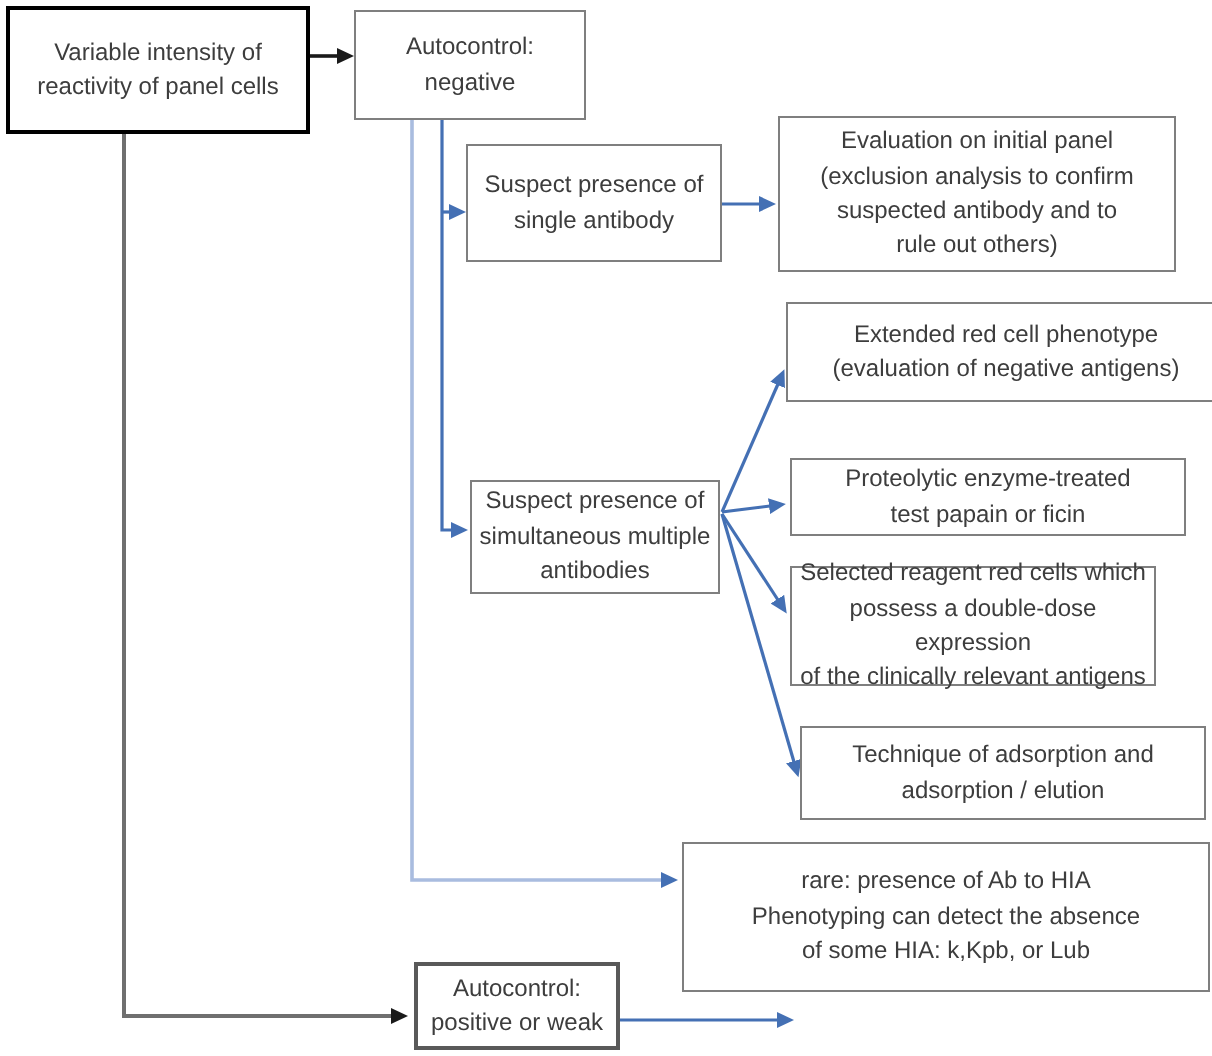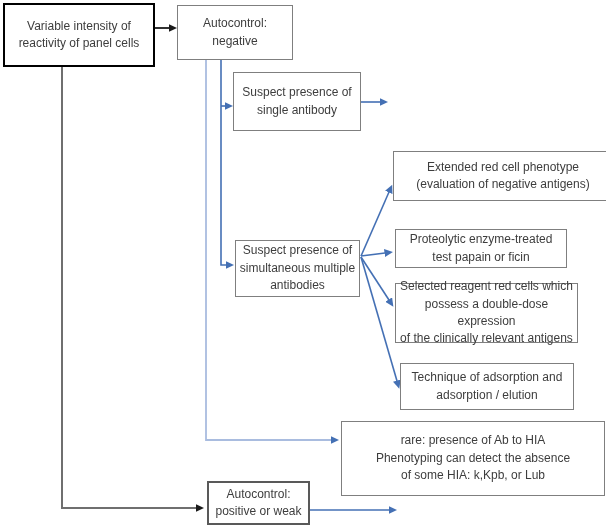--- a/index.html
+++ b/index.html
@@ -14,24 +14,24 @@
     box-sizing:border-box;padding:2px;
   }
   .b-black{border:2px solid #000000;}
   .b-dark{border:2px solid #595959;}
   
   #n-variable       {left:3px;   top:3px;   width:152px; height:64px;}
   #n-negative       {left:177px; top:5px;   width:116px; height:55px;}
   #n-single         {left:233px; top:72px;  width:128px; height:59px;}
   #n-evaluation     {left:389px; top:58px;  width:199px; height:78px;}
   #n-extended       {left:393px; top:151px; width:220px; height:50px;}
-  #n-proteolytic    {left:395px; top:229px; width:172px; height:39px;}
+  #n-proteolytic    {left:395px; top:229px; width:198px; height:39px;}
   #n-multiple       {left:235px; top:240px; width:125px; height:57px;}
   #n-selected       {left:395px; top:283px; width:183px; height:60px;}
-  #n-technique      {left:400px; top:363px; width:174px; height:47px;}
+  #n-technique      {left:400px; top:363px; width:203px; height:47px;}
   #n-rare           {left:341px; top:421px; width:264px; height:75px;}
   #n-positive       {left:207px; top:481px; width:103px; height:44px;}
   #n-autoantibody   {left:398px; top:500px; width:206px; height:27px;}
 </style>
 </head>
 <body>
 
 <div class="canvas">
 
   <svg class="connectors" viewBox="0 0 606 528" xmlns="http://www.w3.org/2000/svg">
@@ -75,20 +75,26 @@
   <div class="node" id="n-negative">
     <span>Autocontrol:
 negative</span>
   </div>
 
   <div class="node" id="n-single">
     <span>Suspect presence of
 single antibody</span>
   </div>
 
+  <div class="node" id="n-evaluation">
+    <span>Evaluation on initial panel
+(exclusion analysis to confirm
+suspected antibody and to
+rule out others)</span>
+  </div>
 
   <div class="node" id="n-extended">
     <span>Extended red cell phenotype
 (evaluation of negative antigens)</span>
   </div>
 
   <div class="node" id="n-proteolytic">
     <span>Proteolytic enzyme-treated
 test papain or ficin</span>
   </div>

